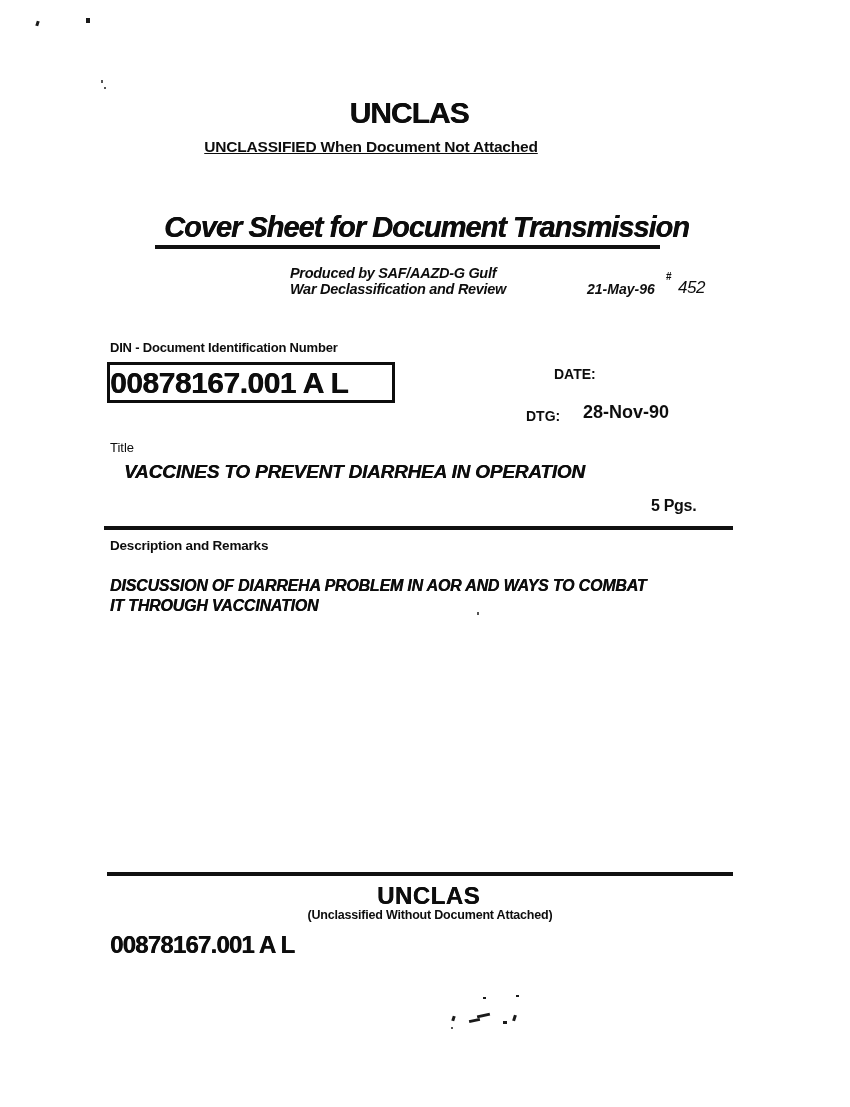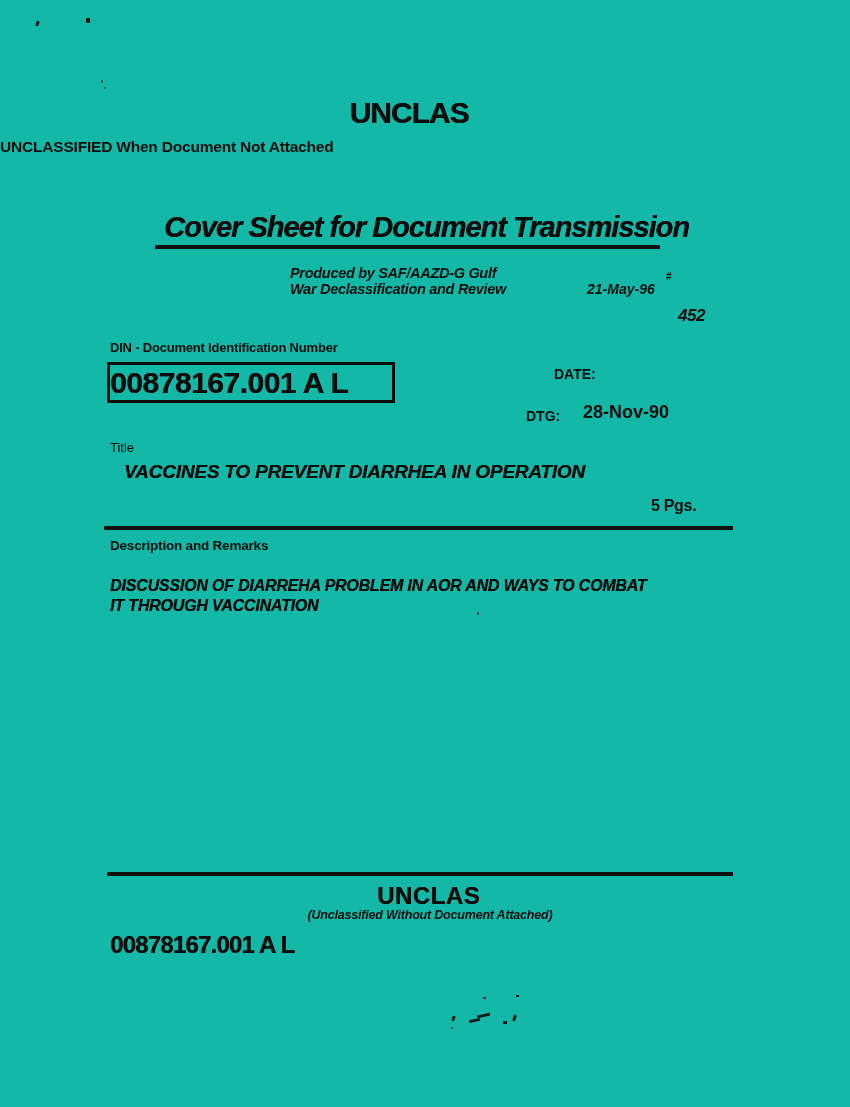--- a/index.html
+++ b/index.html
@@ -1,39 +1,39 @@
 <!DOCTYPE html>
 <html><head>
 <meta charset="utf-8">
 <style>
   html,body{margin:0;padding:0;background:#e8e8e6;}
   .page{
     position:relative;
     width:850px;height:1107px;
-    background:#14b8a6;
+    background:#ffffff;
     font-family:"Liberation Sans", sans-serif;
     color:#0d0d0d;
     overflow:hidden;
   }
   .abs{position:absolute;}
   
   .unclas-top{top:96px;left:0;width:850px;padding-right:32px;box-sizing:border-box;
     text-align:center;font-size:30px;font-weight:bold;letter-spacing:-1px;
     text-shadow:0.4px 0 0 currentColor;}
-  .unclas-top-note{top:138px;left:0;width:742px;
-    font-size:15.5px;font-weight:bold;letter-spacing:-0.2px;}
+  .unclas-top-note{top:138px;left:0;width:742px;text-align:center;
+    font-size:15.5px;font-weight:bold;letter-spacing:-0.2px;text-decoration:underline;}
   .main-title{top:211px;left:164px;font-size:29px;font-weight:bold;font-style:italic;
     letter-spacing:-1px;text-shadow:0.4px 0 0 currentColor;}
   .main-title-underline{top:245px;left:155px;width:505px;height:4px;background:#111;}
   .produced{top:265px;left:290px;font-size:14.5px;font-weight:bold;font-style:italic;
     line-height:16px;letter-spacing:-0.3px;}
   .produced-date{top:281px;left:587px;font-size:14px;font-weight:bold;font-style:italic;}
   .stamp-mark{top:271px;left:666px;font-size:10px;font-weight:bold;}
-  .stamp-number{top:278px;left:678px;font-size:17px;font-weight:bold;font-style:italic;
-    letter-spacing:-0.5px;margin-top:28px;}
+  .stamp-number{top:278px;left:678px;font-size:17px;font-weight:normal;font-style:italic;
+    letter-spacing:-0.5px;}
   
   .din-label{top:340px;left:110px;font-size:13px;font-weight:bold;letter-spacing:-0.2px;}
   .din-box{top:362px;left:107px;width:282px;height:35px;border:3px solid #0d0d0d;
     box-sizing:content-box;}
   .din-box span{display:block;margin-left:0px;font-size:30px;font-weight:bold;
     letter-spacing:-0.5px;line-height:36px;white-space:nowrap;
     text-shadow:0.4px 0 0 currentColor;}
   .date-label{top:366px;left:522px;font-size:14px;font-weight:bold;padding-left:32px;}
   .date-value{top:366px;left:583px;font-size:18px;font-weight:bold;margin-top:36px;}
   .dtg-label{top:408px;left:526px;font-size:14px;font-weight:bold;}
@@ -46,21 +46,21 @@
   
   .desc-label{top:538px;left:110px;font-size:13.5px;font-weight:bold;letter-spacing:-0.2px;}
   .doc-desc{top:576px;left:110px;font-size:16px;font-weight:bold;font-style:italic;
     line-height:19.5px;letter-spacing:-0.2px;text-shadow:0.3px 0 0 currentColor;}
   
   .rule2{top:872px;left:107px;width:626px;height:4px;background:#111;}
   .unclas-bottom{top:882px;left:0;width:850px;padding-left:7px;box-sizing:border-box;
     text-align:center;font-size:24px;font-weight:bold;letter-spacing:0.5px;
     text-shadow:0.4px 0 0 currentColor;}
   .unclas-bottom-note{top:908px;left:0;width:850px;padding-left:10px;box-sizing:border-box;
-    text-align:center;font-size:12.5px;font-weight:bold;letter-spacing:-0.2px;font-style:italic;}
+    text-align:center;font-size:12.5px;font-weight:bold;letter-spacing:-0.2px;}
   .din-bottom{top:931px;left:110px;font-size:24px;font-weight:bold;letter-spacing:-0.8px;
     text-shadow:0.4px 0 0 currentColor;}
   
   .ink{position:absolute;background:#1a1a1a;}
   .rot-a{transform:rotate(-12deg);}
   .rot-b{transform:rotate(18deg);}
   .faint{background:#555;}
   .dot2{width:2px;height:3px;}
 </style>
 </head>

